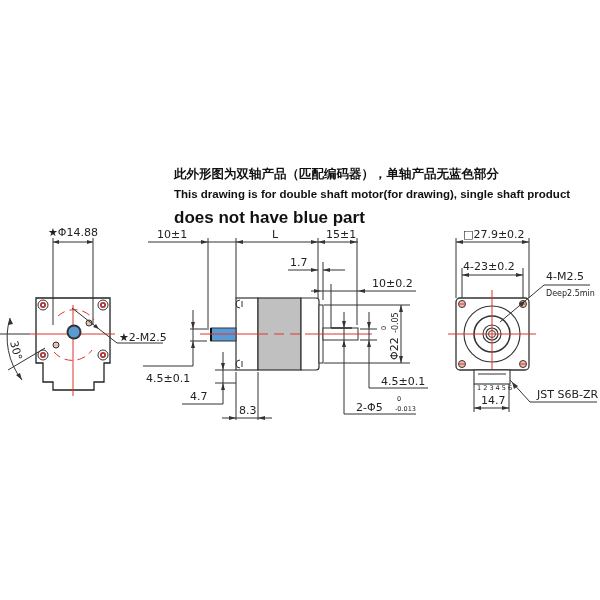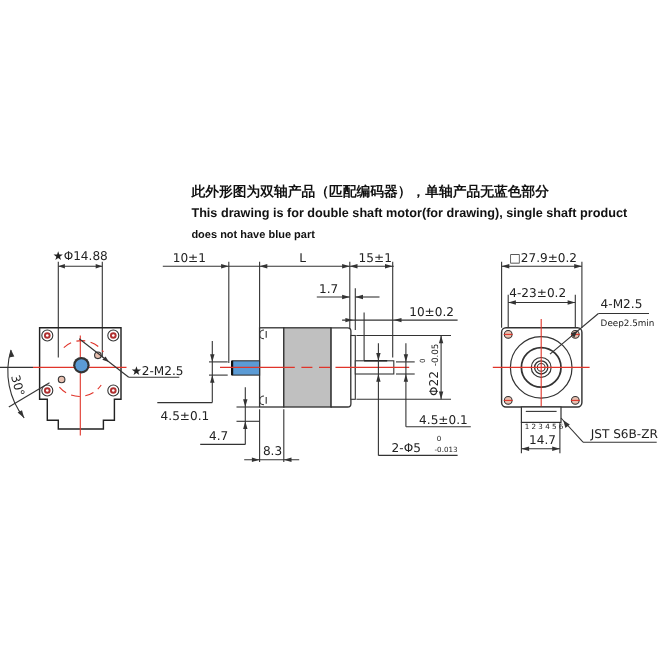--- a/index.html
+++ b/index.html
@@ -1,21 +1,21 @@
 <!DOCTYPE html>
 <html><head>
   <meta charset="utf-8">
   <style>
     html, body { margin: 0; padding: 0; background: #ffffff; }
     body { width: 600px; height: 600px; position: relative; overflow: hidden;
            font-family: "Liberation Sans", sans-serif; }
     .caption { position: absolute; left: 152px; color: #111; font-weight: bold; white-space: nowrap; padding-left: 22px; }
     .cap-cn { top: 166px; font-size: 12.5px; font-family: "DejaVu Sans", sans-serif; }
     .cap-en1 { top: 188px; font-size: 11.5px; }
-    .cap-en2 { top: 208px; font-size: 10px; }
+    .cap-en2 { top: 208px; font-size: 17px; }
     svg { position: absolute; left: 0; top: 0; }
     .dim { font-family: "DejaVu Sans", sans-serif; font-size: 11px; fill: #222; }
     .dim-sm { font-family: "DejaVu Sans", sans-serif; font-size: 8px; fill: #222; }
     .dim-xs { font-family: "DejaVu Sans", sans-serif; font-size: 6.5px; fill: #222; }
     .ln { stroke: #333; stroke-width: 1; fill: none; }
     .ln2 { stroke: #222; stroke-width: 1.3; fill: none; }
     .cl { stroke: #e0342a; stroke-width: 1; fill: none; }
     .cld { stroke: #e0342a; stroke-width: 1.2; fill: none; stroke-dasharray: 10 6; }
     .arc { stroke: #e0342a; stroke-width: 1; fill: none; stroke-dasharray: 8 5; }
   </style>

